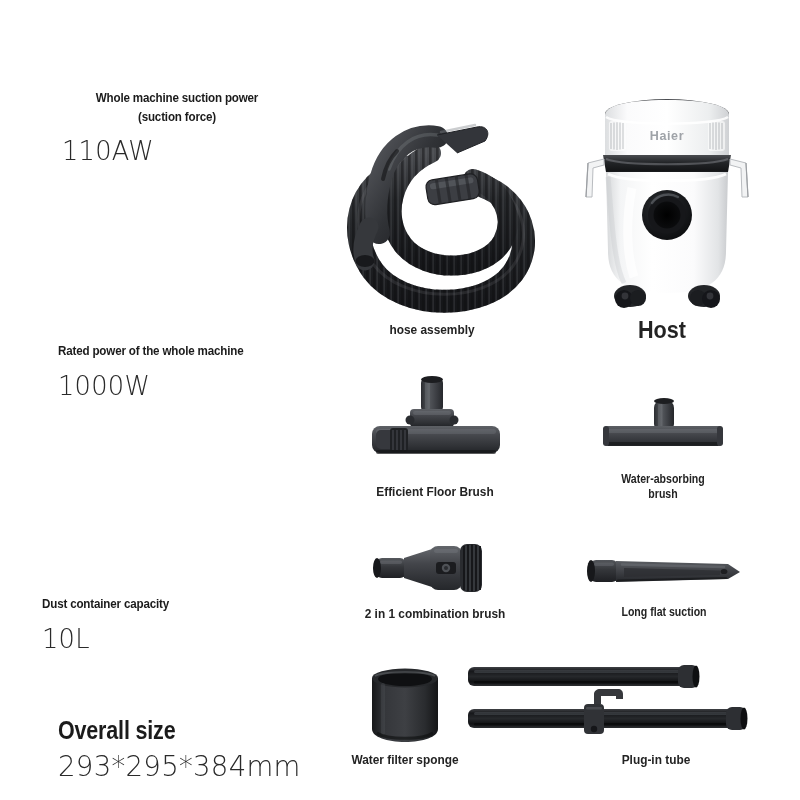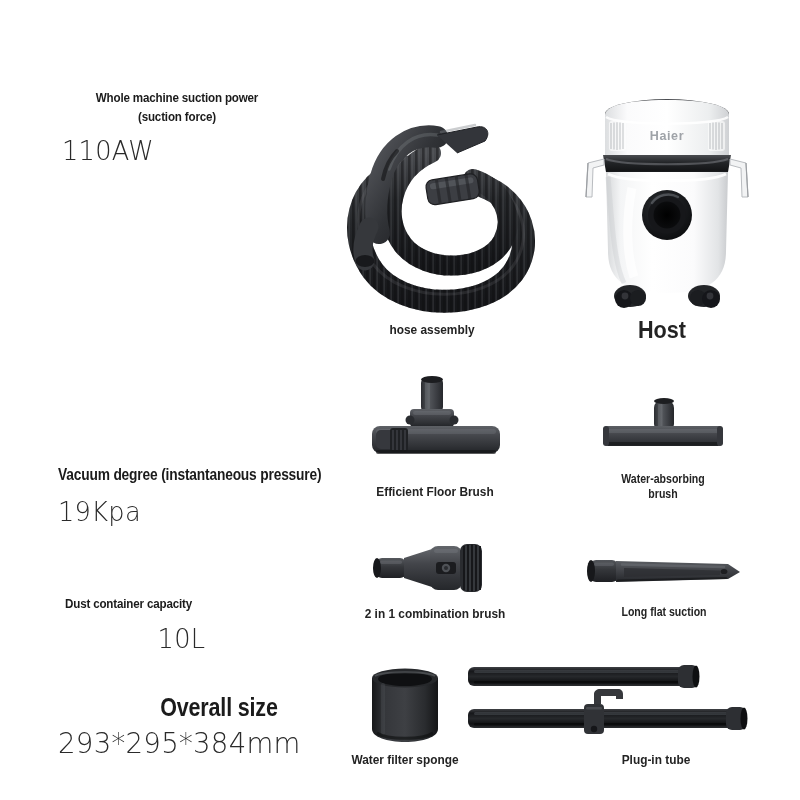--- a/index.html
+++ b/index.html
@@ -55,25 +55,25 @@
   .sb-cord .spec-value { font-size: 26px; margin-top: 8px; }
 
   .sb-rated { left: 58px; top: 342px; }
   .sb-rated .spec-label { font-size: 13.5px; line-height: 18px; }
   .sb-rated .spec-value { font-size: 27px; margin-top: 10px; }
 
   .sb-vac { left: 58px; top: 465px; }
   .sb-vac .spec-label { font-size: 16px; line-height: 20px; }
   .sb-vac .spec-value { font-size: 27px; margin-top: 11px; }
 
-  .sb-dust { left: 65px; top: 595px; text-align: right; }
+  .sb-dust { left: 42px; top: 595px; }
   .sb-dust .spec-label { font-size: 13.5px; line-height: 18px; }
   .sb-dust .spec-value { font-size: 27px; margin-top: 10px; }
 
-  .sb-size { left: 58px; top: 693px; text-align: right; }
+  .sb-size { left: 58px; top: 716px; }
   .sb-size .spec-label { font-size: 25px; line-height: 29px; }
   .sb-size .spec-value { font-size: 29px; margin-top: 4px; }
 
   
   .caption {
     position: absolute;
     font-family: "Liberation Sans", sans-serif;
     font-weight: bold;
     color: #232323;
     text-align: center;
@@ -92,25 +92,25 @@
 <body>
 
 <div id="page">
 
   <div class="spec-block sb-suction">
     <div class="spec-label centered">Whole machine suction power (suction force)</div>
     <div class="spec-value">110AW</div>
   </div>
 
 
-
-  <div class="spec-block sb-vac">
-    <div class="spec-label">Vacuum degree (instantaneous pressure)</div>
-    <div class="spec-value">19Kpa</div>
-  </div>
+  <div class="spec-block sb-rated">
+    <div class="spec-label">Rated power of the whole machine</div>
+    <div class="spec-value">1000W</div>
+  </div>
+
 
   <div class="spec-block sb-dust">
     <div class="spec-label">Dust container capacity</div>
     <div class="spec-value">10L</div>
   </div>
 
   <div class="spec-block sb-size">
     <div class="spec-label">Overall size</div>
     <div class="spec-value">293*295*384mm</div>
   </div>

